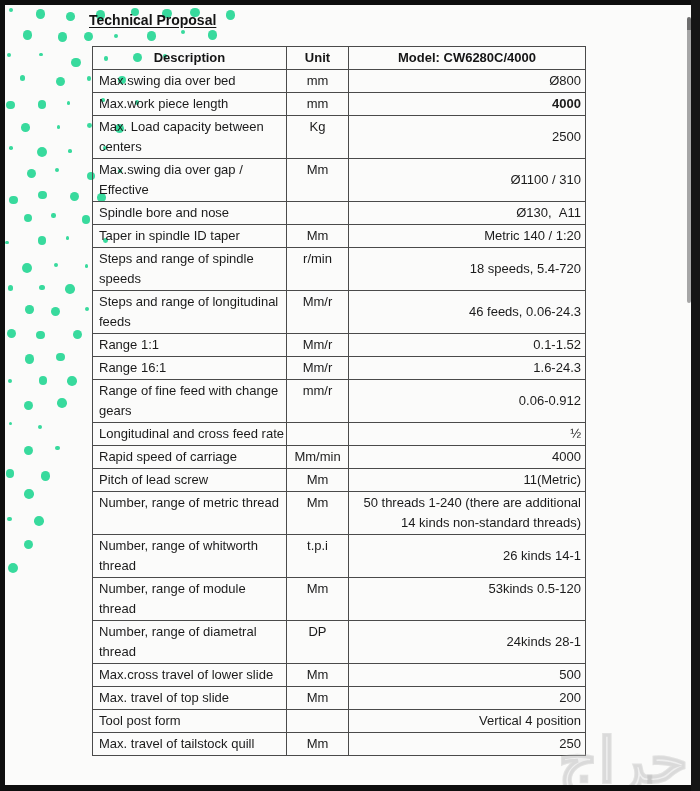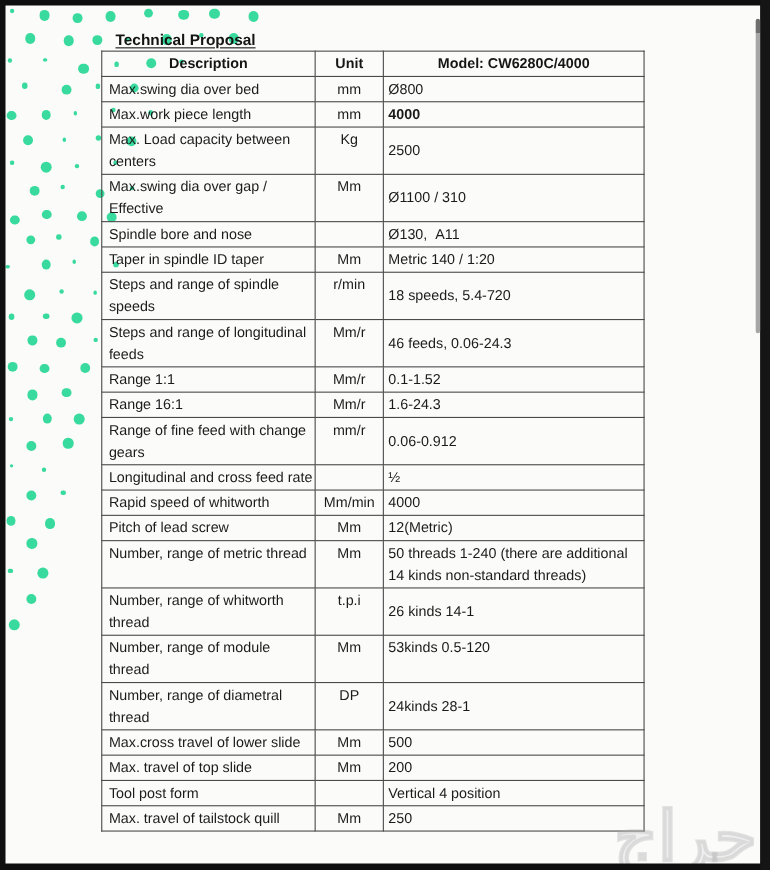--- a/index.html
+++ b/index.html
@@ -8,39 +8,39 @@
     background:#fbfbfa;
     font-family:"Liberation Sans", sans-serif;
     color:#1b1b1b;
   }
   
   .dots{position:absolute;inset:0;z-index:1;pointer-events:none;}
   .dot{position:absolute;border-radius:50%;opacity:.92;}
 
   
   .title{
-    position:absolute;left:89px;top:12px;margin:16px;z-index:3;
+    position:absolute;left:89px;top:12px;margin:0;z-index:3;
     font-size:14px;font-weight:bold;color:#141414;
     text-decoration:underline;text-underline-offset:2px;
   }
 
   
   table.spec{
     position:absolute;left:92px;top:46px;width:493px;z-index:3;
     border-collapse:collapse;table-layout:fixed;background:transparent;
   }
   .spec th,.spec td{
     border:1px solid #4a4a4a;
     font-size:13px;line-height:20px;padding:1px 4px;
     overflow:hidden;
   }
   .spec th{font-weight:bold;text-align:center;color:#151515;}
   td.c-desc{text-align:left;padding-left:6px;padding-right:2px;vertical-align:top;}
   td.c-unit{text-align:center;vertical-align:top;}
-  td.c-val{text-align:left;vertical-align:middle;}
+  td.c-val{text-align:right;vertical-align:middle;}
   tbody tr:nth-child(17) td.c-val{vertical-align:top;}
   .bold{font-weight:bold;}
 
   
   .watermark{
     position:absolute;right:12px;bottom:-6px;z-index:4;
     font-size:62px;font-weight:bold;direction:rtl;
     color:rgba(195,195,195,0.20);
     -webkit-text-stroke:2px rgba(175,175,175,0.32);
     pointer-events:none;
@@ -219,28 +219,28 @@
         <td class="c-desc">Range of fine feed with change gears</td>
         <td class="c-unit">mm/r</td>
         <td class="c-val">0.06-0.912</td>
       </tr>
       <tr>
         <td class="c-desc">Longitudinal and cross feed rate</td>
         <td class="c-unit"></td>
         <td class="c-val">½</td>
       </tr>
       <tr>
-        <td class="c-desc">Rapid speed of whitworth</td>
+        <td class="c-desc">Rapid speed of carriage</td>
         <td class="c-unit">Mm/min</td>
         <td class="c-val">4000</td>
       </tr>
       <tr>
         <td class="c-desc">Pitch of lead screw</td>
         <td class="c-unit">Mm</td>
-        <td class="c-val">12(Metric)</td>
+        <td class="c-val">11(Metric)</td>
       </tr>
       <tr>
         <td class="c-desc">Number, range of metric thread</td>
         <td class="c-unit">Mm</td>
         <td class="c-val">50 threads 1-240 (there are additional 14 kinds non-standard threads)</td>
       </tr>
       <tr>
         <td class="c-desc">Number, range of whitworth thread</td>
         <td class="c-unit">t.p.i</td>
         <td class="c-val">26 kinds 14-1</td>

